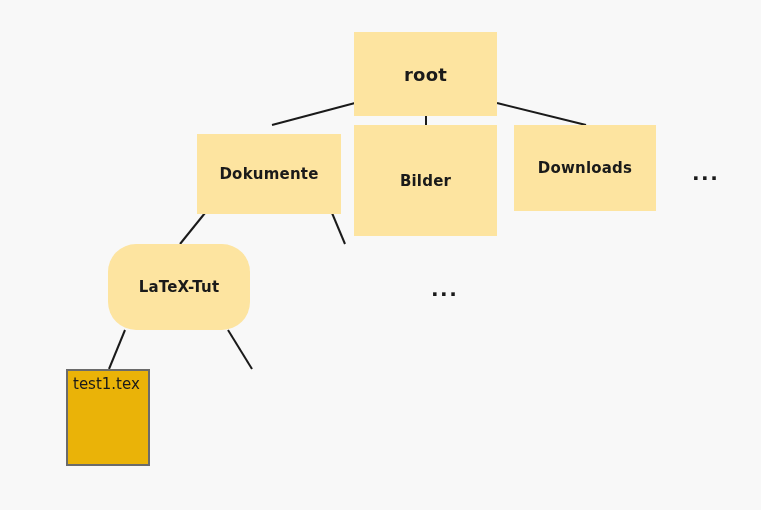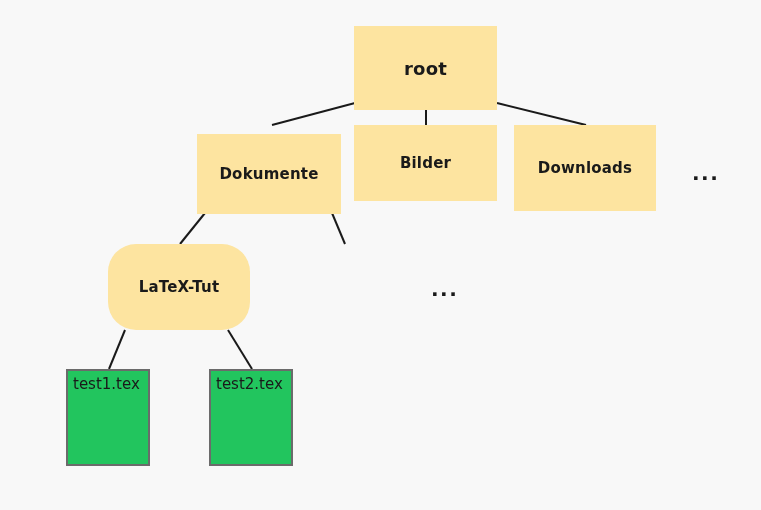--- a/index.html
+++ b/index.html
@@ -39,21 +39,21 @@
     background: #fde4a0;
     color: #1a1a1a;
     font-weight: bold;
     font-size: 15px;
     letter-spacing: 0.2px;
   }
   .node.folder.root {
     font-size: 18px;
   }
   .node.file {
-    background: #22c55e;
+    background: #eab308;
     border: 2px solid #6b6b6b;
     color: #1a1a1a;
     font-weight: normal;
     font-size: 15px;
     align-items: flex-start;
     justify-content: flex-start;
     padding: 4px 5px 0 5px;
   }
   .ellipsis {
     position: absolute;
@@ -73,32 +73,31 @@
   <svg id="edges" width="761" height="510" viewBox="0 0 761 510">
     <line x1="355" y1="103" x2="272" y2="125" stroke="#1a1a1a" stroke-width="2"></line>
     <line x1="426" y1="103" x2="426" y2="125" stroke="#1a1a1a" stroke-width="2"></line>
     <line x1="497" y1="103" x2="586" y2="125" stroke="#1a1a1a" stroke-width="2"></line>
     <line x1="205" y1="213" x2="180" y2="244" stroke="#1a1a1a" stroke-width="2"></line>
     <line x1="332" y1="213" x2="345" y2="244" stroke="#1a1a1a" stroke-width="2"></line>
     <line x1="125" y1="330" x2="109" y2="369" stroke="#1a1a1a" stroke-width="2"></line>
     <line x1="228" y1="330" x2="252" y2="369" stroke="#1a1a1a" stroke-width="2"></line>
   </svg>
 
-  <div class="node folder root" style="left: 354px; top: 26px; width: 143px; height: 84px;">root</div>
+  <div class="node folder root" style="left: 354px; top: 32px; width: 143px; height: 84px;">root</div>
 
   <div class="node folder" style="left: 197px; top: 134px; width: 144px; height: 80px;">Dokumente</div>
 
-  <div class="node folder" style="left: 354px; top: 125px; width: 143px; height: 76px;">Bilder</div>
+  <div class="node folder" style="left: 354px; top: 125px; width: 143px; height: 111px;">Bilder</div>
 
   <div class="node folder" style="left: 514px; top: 125px; width: 142px; height: 86px;">Downloads</div>
 
   <div class="node folder" style="left: 108px; top: 244px; width: 142px; height: 86px; border-radius: 28px;">LaTeX-Tut</div>
 
 
   <div class="node file" style="left: 66px; top: 369px; width: 84px; height: 97px;">test1.tex</div>
 
-  <div class="node file" style="left: 209px; top: 369px; width: 84px; height: 97px;">test2.tex</div>
 
   <div class="ellipsis" style="left: 692px; top: 163px;">...</div>
 
   <div class="ellipsis" style="left: 431px; top: 279px;">...</div>
 
 </div>
 
 </body></html>

